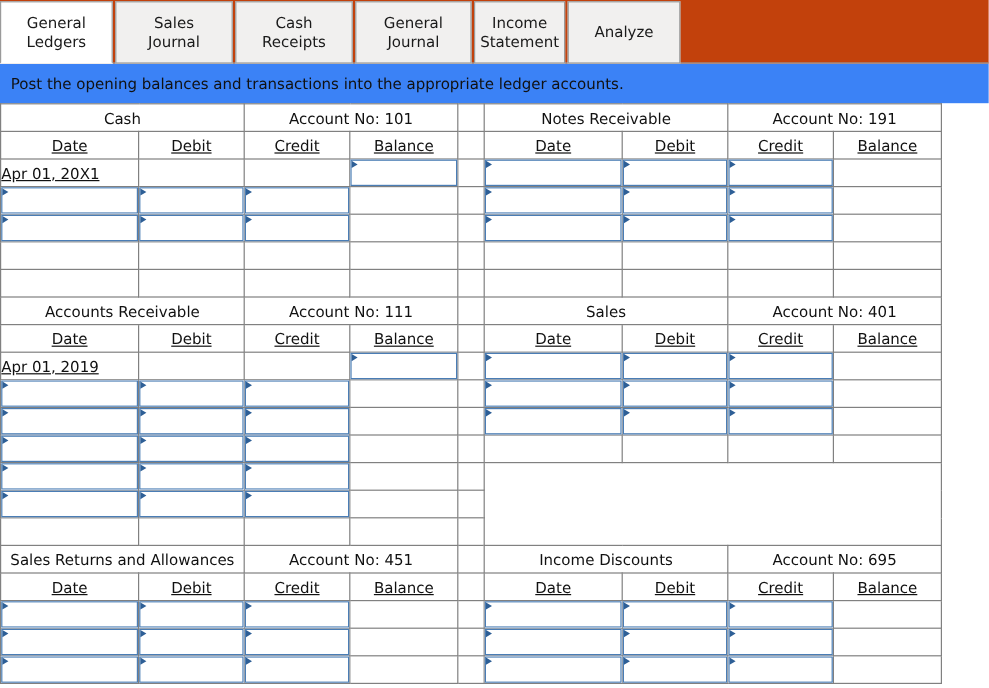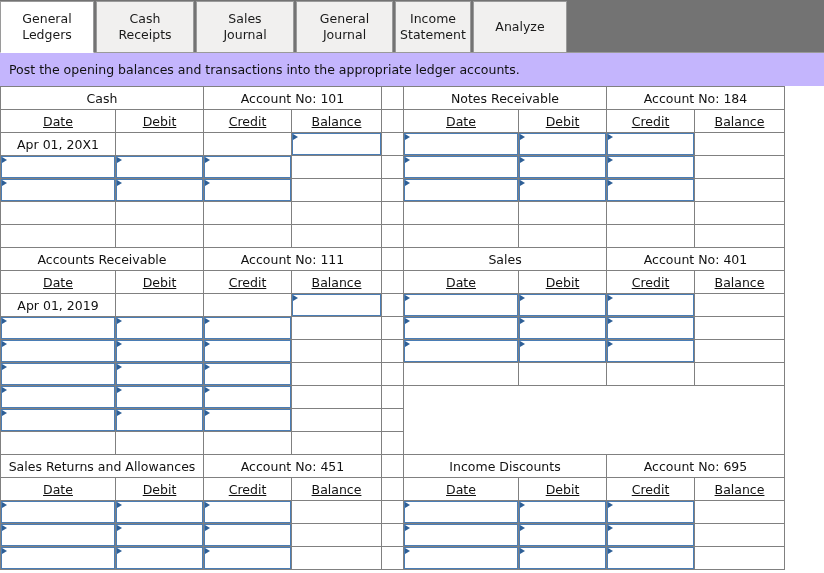--- a/index.html
+++ b/index.html
@@ -10,21 +10,21 @@
     font-family: "DejaVu Sans", "Liberation Sans", sans-serif;
     overflow: hidden;
   }
 
   
   .tabbar {
     position: relative;
     height: 53px;
     display: flex;
     align-items: flex-end;
-    background: #737373;
+    background: #c2410c;
   }
   .tabbar::after {
     content: "";
     position: absolute;
     left: 0; right: 0; bottom: 0;
     height: 1px;
     background: #9a9a9a;
   }
   .tab {
     position: relative;
@@ -46,21 +46,21 @@
   }
   .tab.active {
     background: #ffffff;
     border-bottom: 1px solid #ffffff;
     z-index: 3;
   }
 
   
   .instruction {
     height: 33px;
-    background: #c4b5fd;
+    background: #3b82f6;
     display: flex;
     align-items: center;
     padding-left: 9px;
     font-size: 12.5px;
     color: #111111;
   }
 
   
   .sheet {
     width: 824px;
@@ -96,24 +96,25 @@
     text-align: center;
     vertical-align: middle;
     color: #111111;
   }
   td.title { font-weight: normal; }
   td.title.bold { font-weight: normal; }
   td.colhead { font-weight: normal; text-decoration: underline; }
 
   
   td.data {
-    text-align: center;
+    text-align: left;
     vertical-align: middle;
     padding-left: 3px;
     white-space: nowrap;
+    text-decoration: underline;
   }
 
   
   td.input {
     position: relative;
     background: #ffffff;
     border: 1px solid #808080;
   }
   td.input .box {
     position: absolute;
@@ -137,22 +138,22 @@
   col.c-credit { width: 88px; }
   col.c-balance { width: 90px; }
   col.c-gutter { width: 22px; }
 </style>
 </head>
 <body>
 
 <div class="tabbar">
   <div class="tab active" style="width:94px">General
 Ledgers</div>
+  <div class="tab" style="width:98px">Sales Journal</div>
   <div class="tab" style="width:98px">Cash Receipts</div>
-  <div class="tab" style="width:98px">Sales Journal</div>
   <div class="tab" style="width:97px">General
 Journal</div>
   <div class="tab" style="width:76px">Income
 Statement</div>
   <div class="tab" style="width:94px">Analyze</div>
 </div>
 
 <div class="instruction">
   <span>Post the opening balances and transactions into the appropriate ledger accounts.</span>
 </div>
@@ -170,21 +171,21 @@
         <col class="c-credit">
         <col class="c-balance">
   </colgroup>
 
   <tbody>
         <tr>
     <td class="title" colspan="2">Cash</td>
     <td class="title" colspan="2">Account No: 101</td>
     <td class="gutter-blue"></td>
     <td class="title" colspan="2">Notes Receivable</td>
-    <td class="title" colspan="2">Account No: 184</td>
+    <td class="title" colspan="2">Account No: 191</td>
   </tr>
   <tr>
     <td class="colhead">Date</td>
     <td class="colhead">Debit</td>
     <td class="colhead">Credit</td>
     <td class="colhead">Balance</td>
     <td class="gutter-blue"></td>
     <td class="colhead">Date</td>
     <td class="colhead">Debit</td>
     <td class="colhead">Credit</td>

